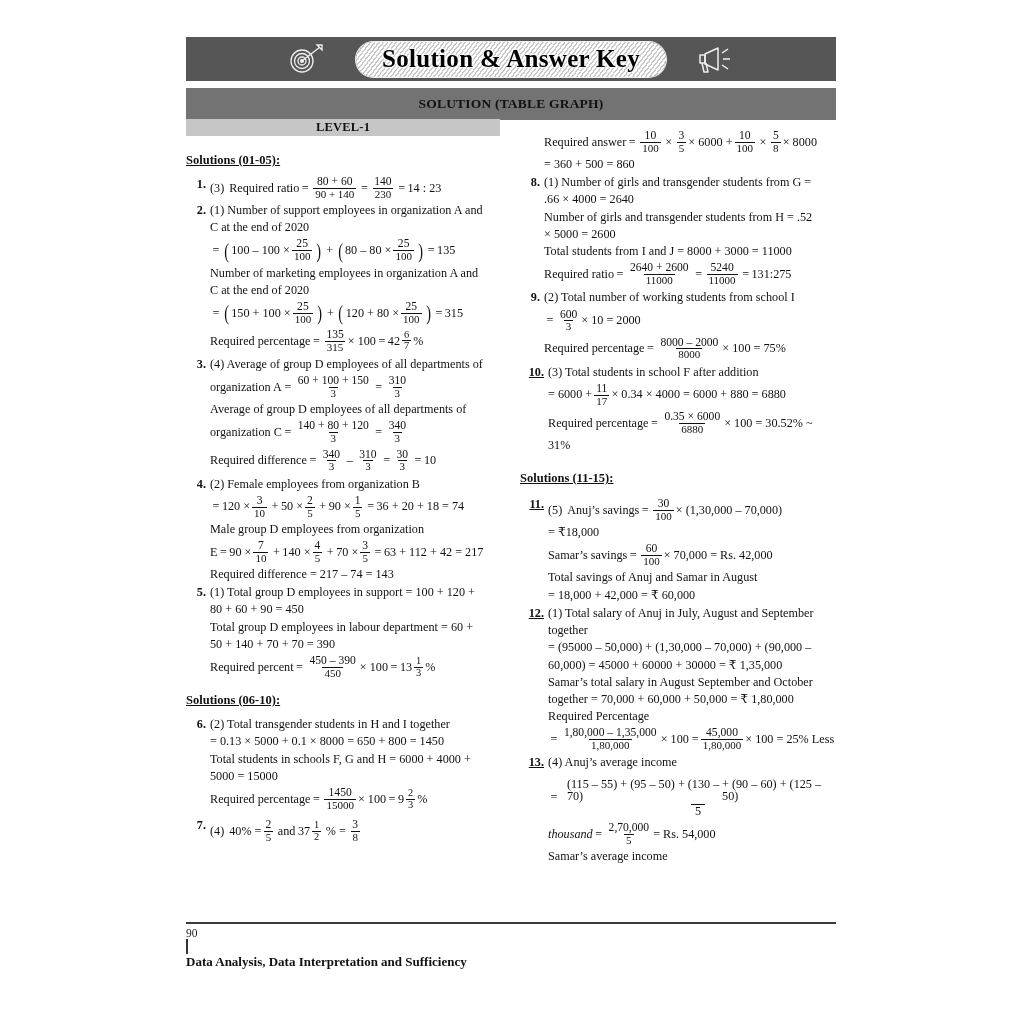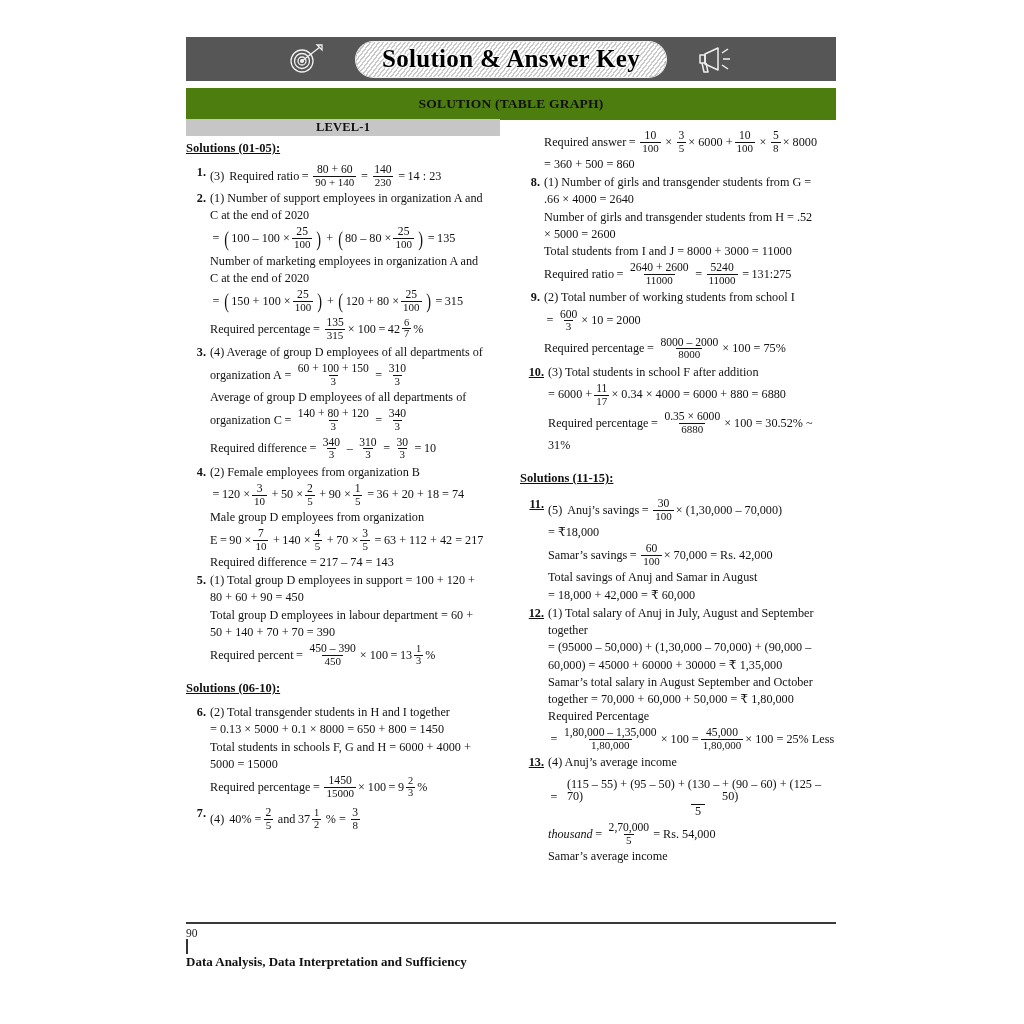--- a/index.html
+++ b/index.html
@@ -57,21 +57,21 @@
     color: #000;
     white-space: nowrap;
     text-shadow: 0 0 2px #fff, 0 0 3px #fff, 1px 0 2px #fff, -1px 0 2px #fff;
   }
 
   
   .solution-bar {
     position: absolute;
     left: 0; top: 88px;
     width: 650px; height: 32px;
-    background: #4d7c0f;
+    background: #737373;
     display: flex; align-items: center; justify-content: center;
   }
   .solution-bar span {
     font-weight: bold;
     font-size: 13.5px;
     letter-spacing: .2px;
   }
   .level-bar {
     position: absolute;
     left: 0; top: 119px;
@@ -94,21 +94,21 @@
   .col-left  { left: 0px; }
   .col-right { left: 334px; top: 128px; }
 
   .sol-head {
     font-weight: bold;
     font-size: 12.5px;
     text-decoration: underline;
     margin: 0 0 5px 0;
     display: inline-block;
   }
-  .sol-head-wrap { margin: 0 0 3px 0; }
+  .sol-head-wrap { margin: 12px 0 3px 0; }
   .sol-head-wrap.spaced { margin-top: 9px; }
 
   .item {
     display: flex;
     font-size: 12.2px;
     line-height: 1.33;
     margin-bottom: 1px;
   }
   .item .num {
     flex: 0 0 auto;

